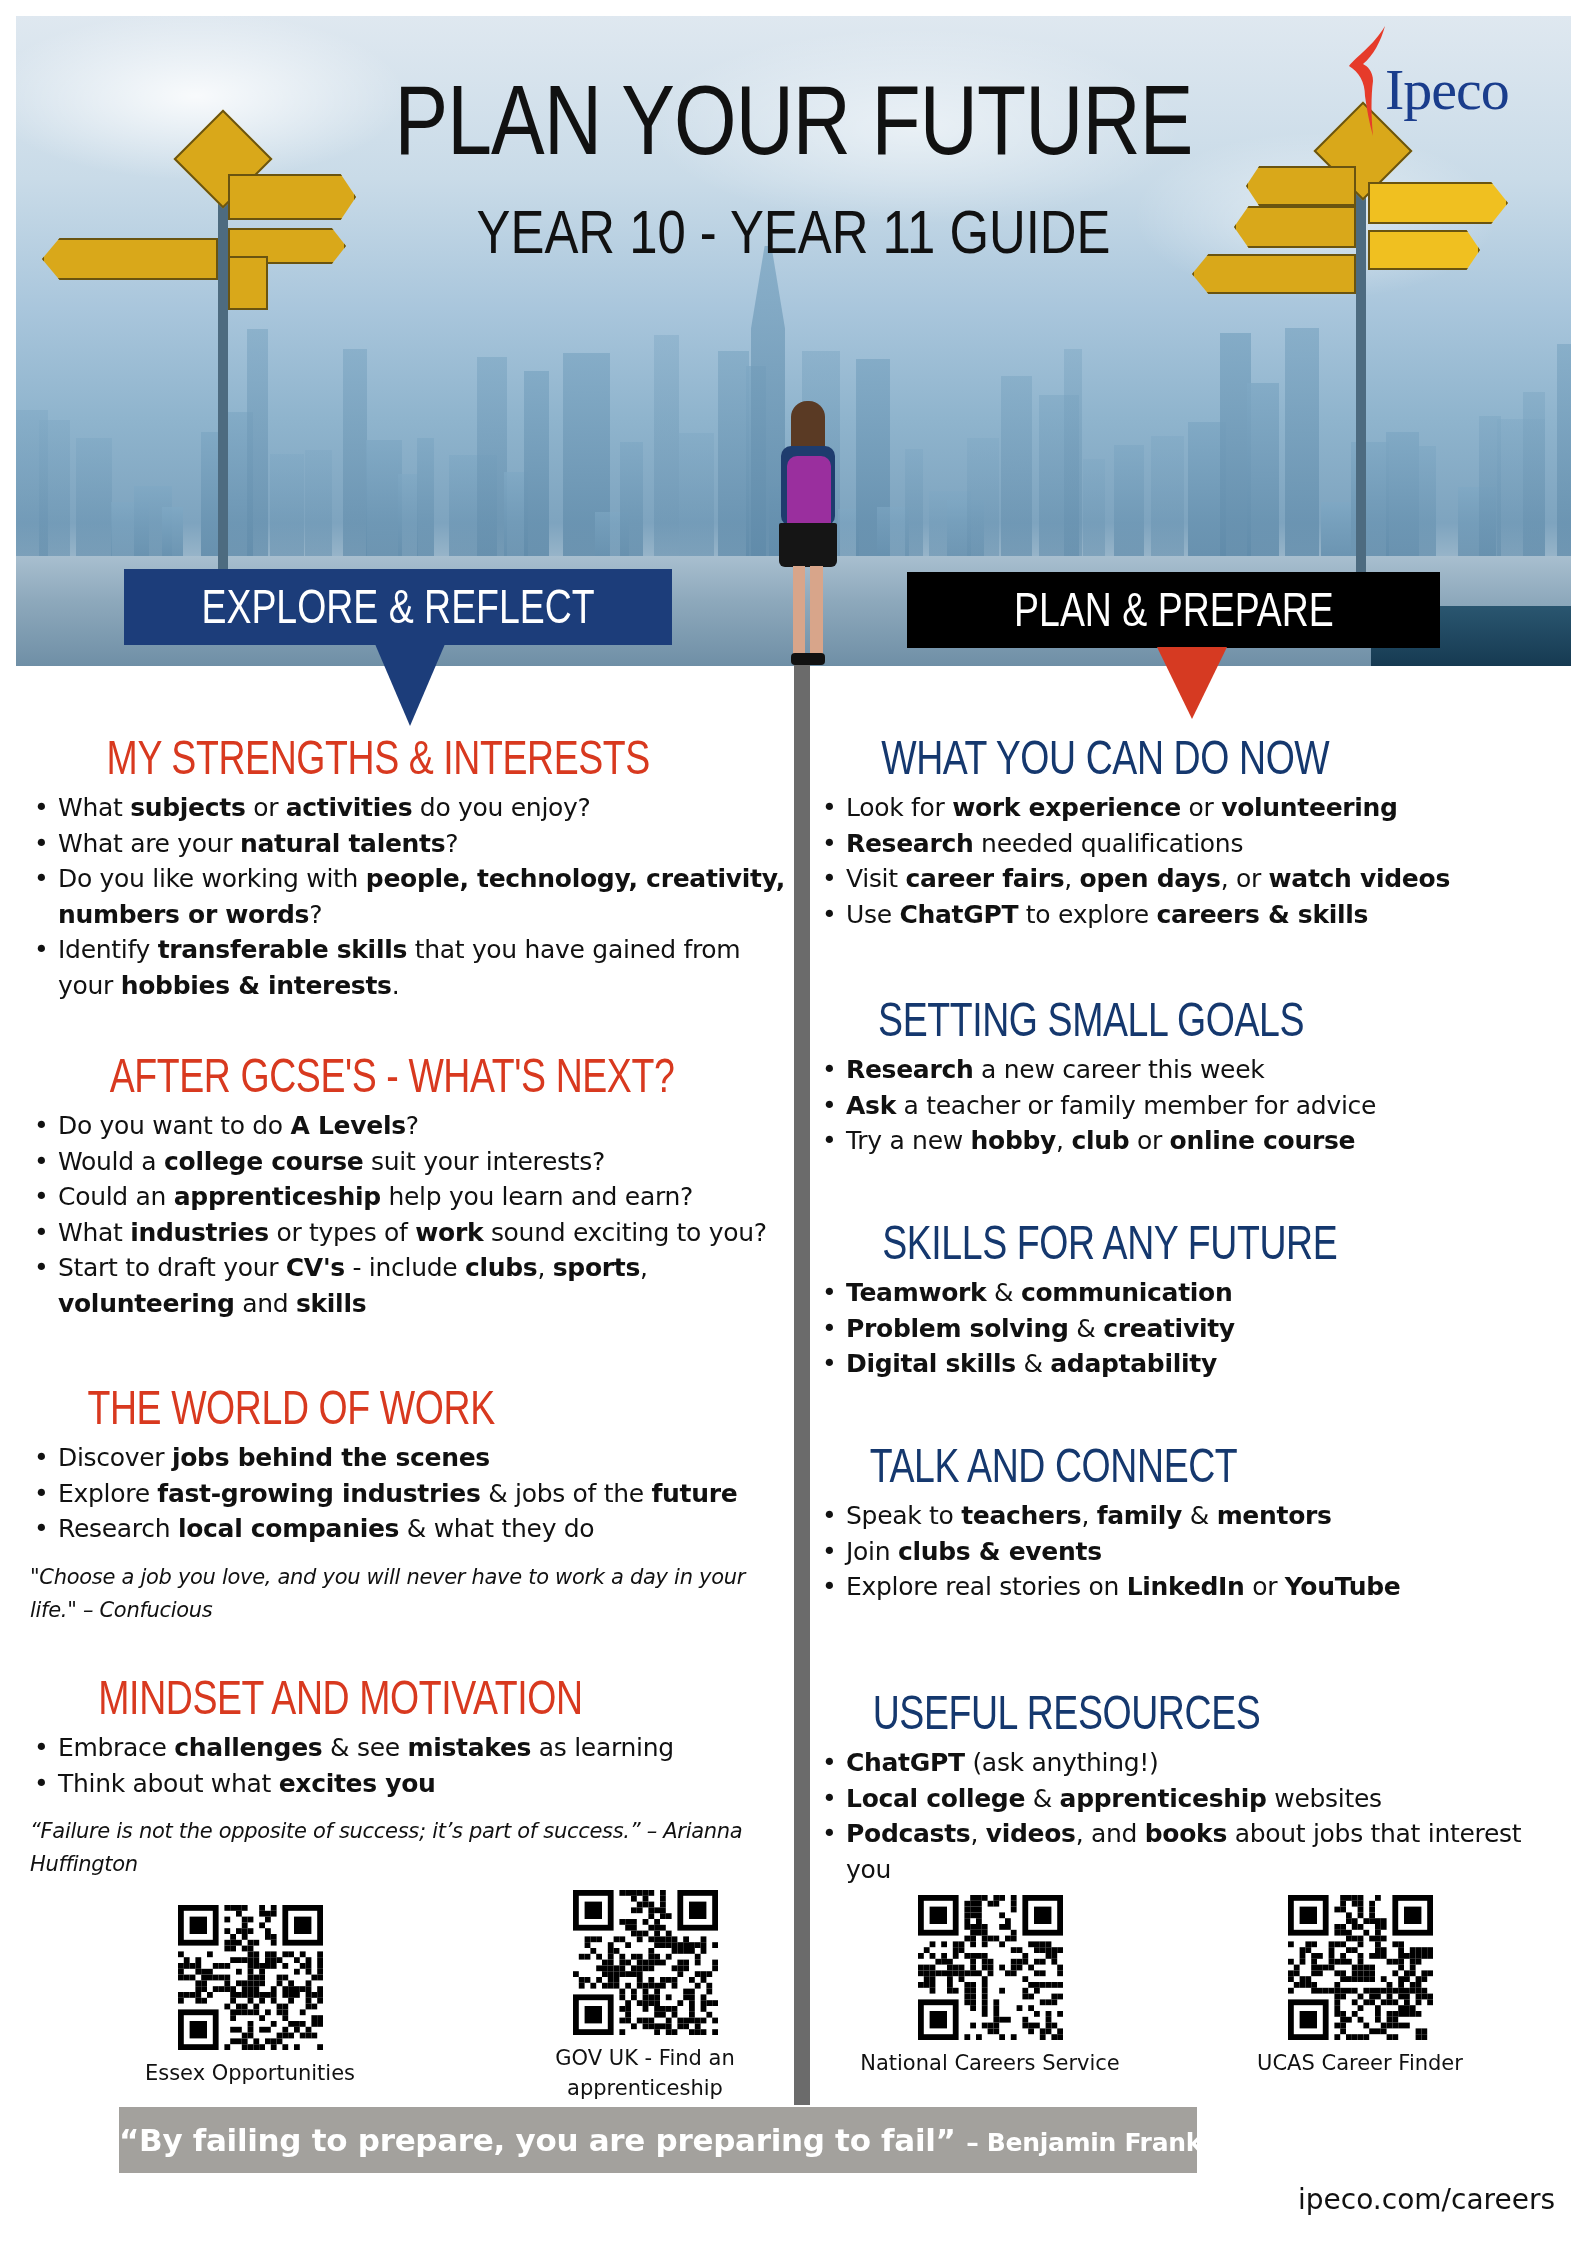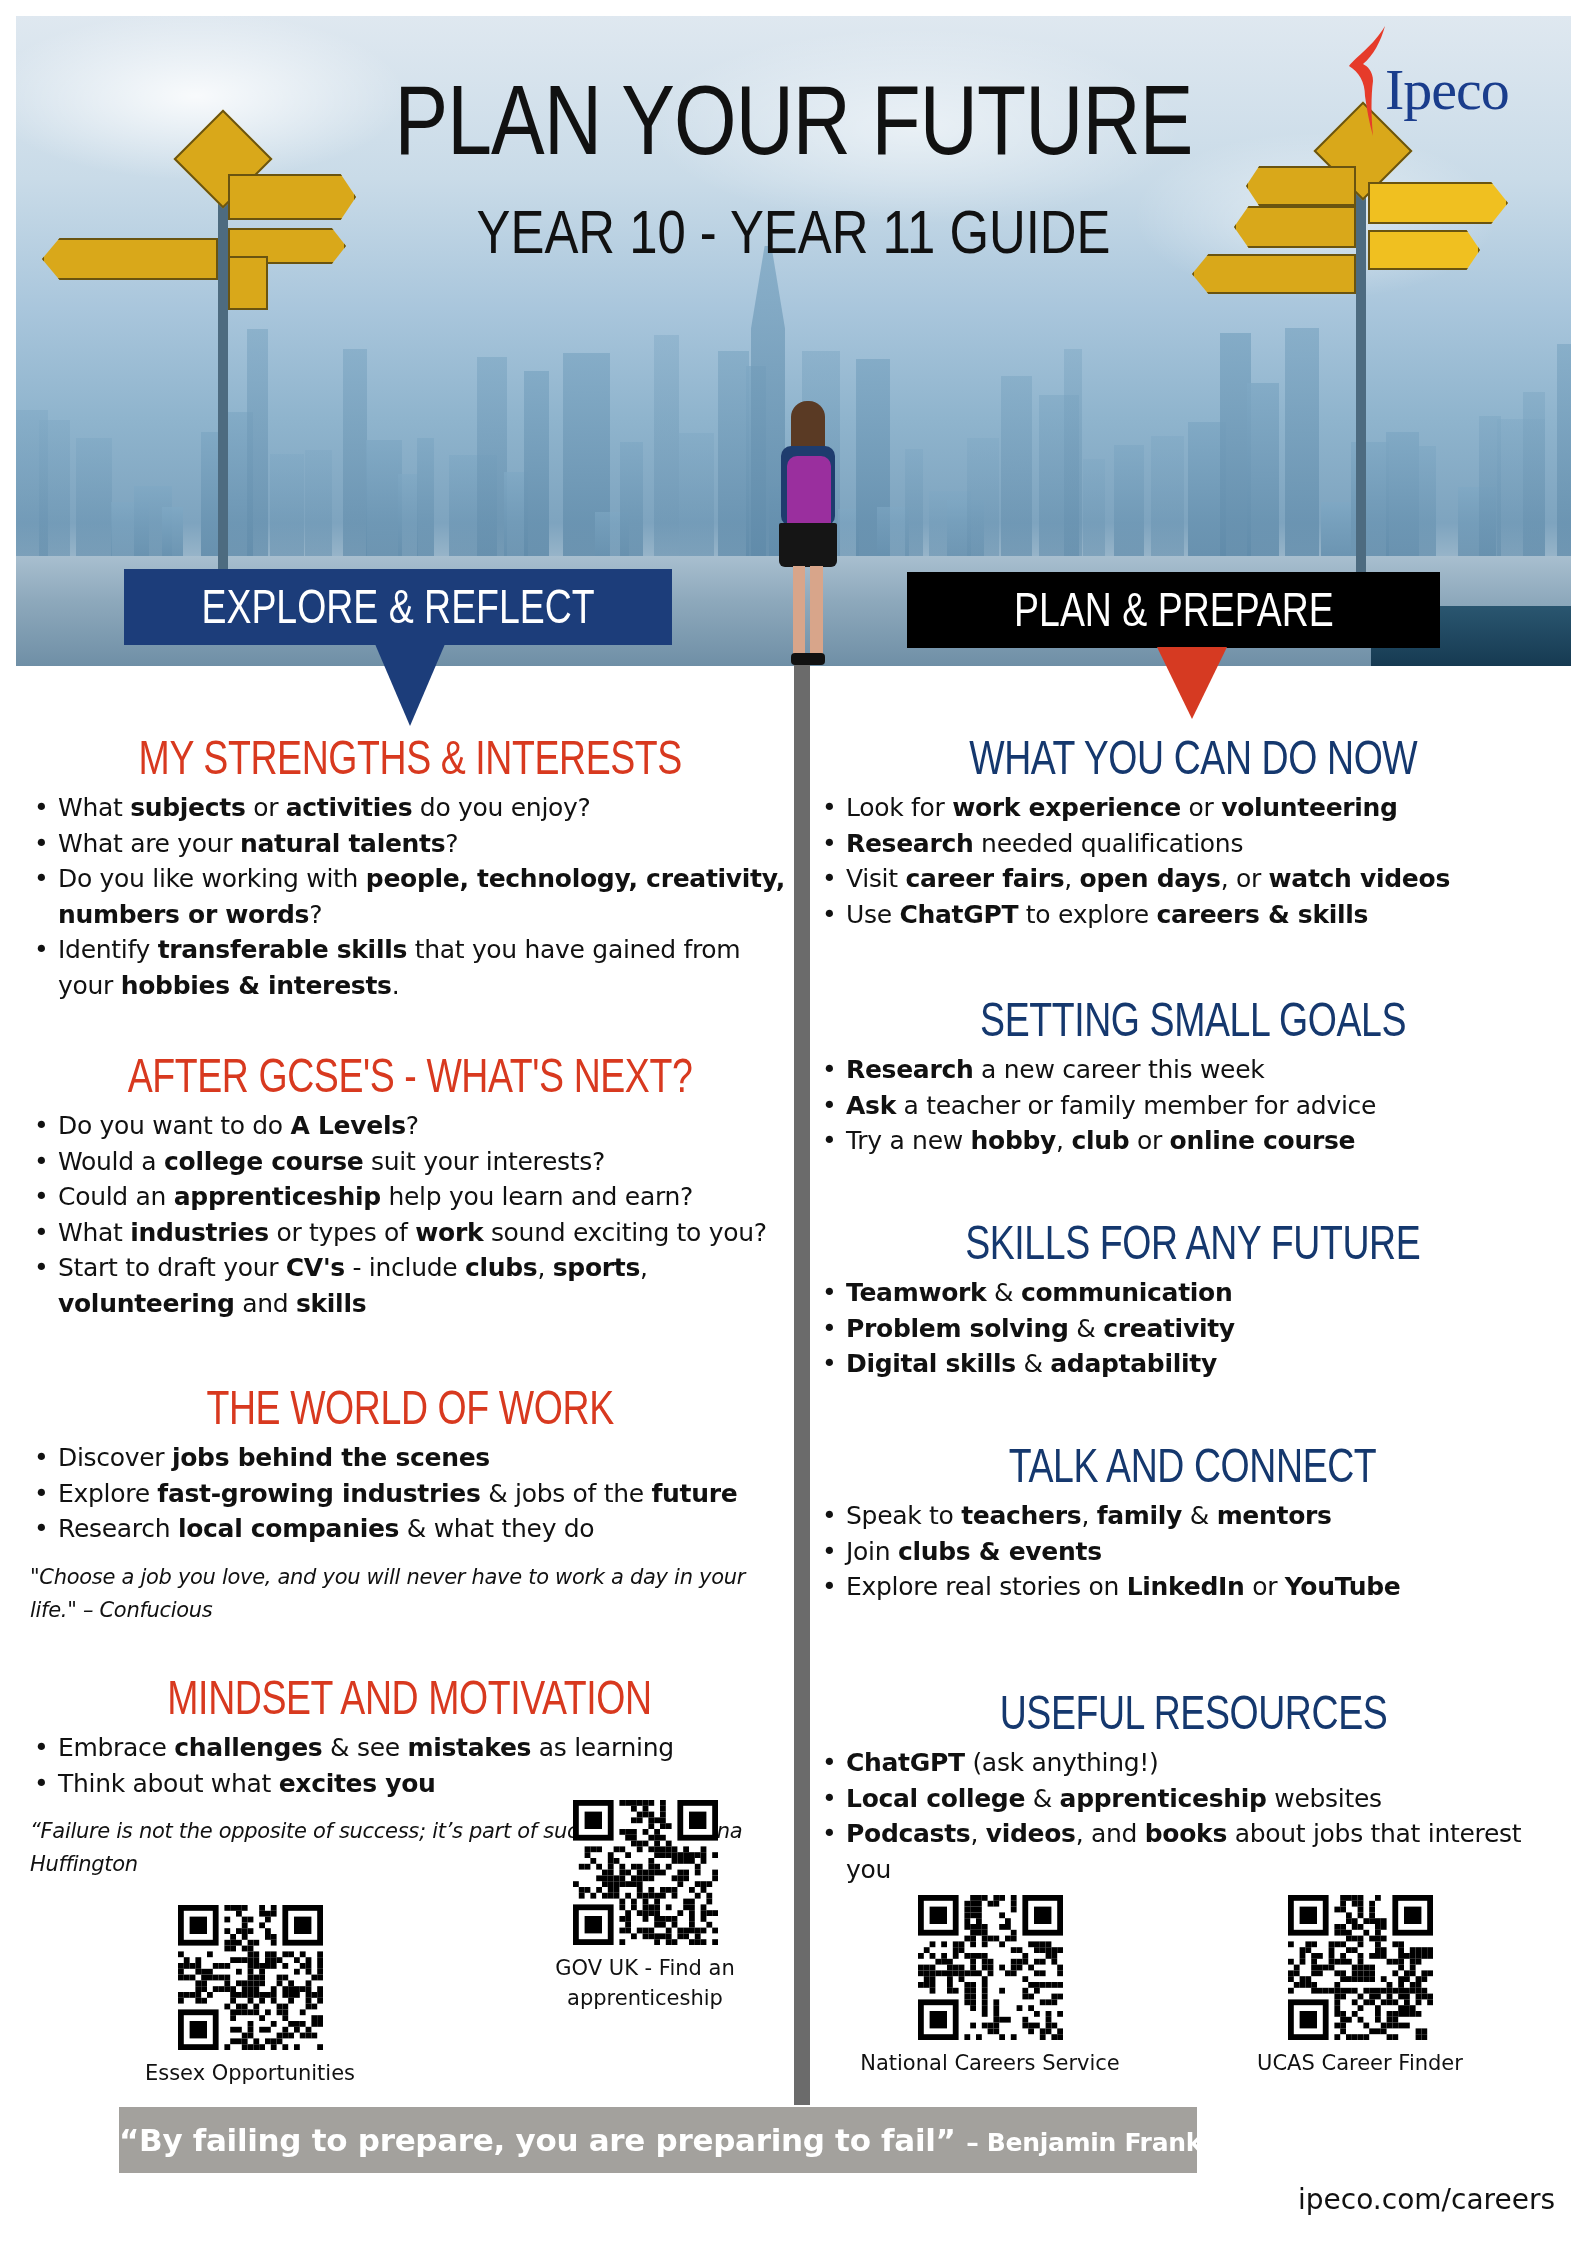--- a/index.html
+++ b/index.html
@@ -56,21 +56,21 @@
 
   
   .divider { position:absolute; left:794px; top:665px; width:16px; height:1440px; background:#6b6b6b; }
 
   
   .col { position:absolute; top:730px; }
   .col-left { left:30px; width:760px; }
   .col-right { left:818px; width:750px; }
 
   .section { position:absolute; left:0; right:0; }
-  .heading { text-align:center; font-family:"Liberation Sans", sans-serif; font-size:48px; line-height:56px; letter-spacing:-0.5px; }
+  .heading { font-family:"Liberation Sans", sans-serif; font-size:48px; line-height:56px; letter-spacing:-0.5px; }
   .heading .h { display:inline-block; transform: scaleX(0.78); transform-origin:center; white-space:nowrap; }
   .heading.red { color:#d8391f; }
   .heading.blue { color:#15386e; }
 
   ul.bullets { list-style:none; margin-top:4px; }
   ul.bullets li { position:relative; padding-left:28px; font-size:25px; line-height:35.5px; color:#111; letter-spacing:-0.3px; }
   ul.bullets li::before { content:"•"; position:absolute; left:4px; top:0; }
   ul.bullets li b { font-weight:bold;text-align:right; }
 
   .quote { font-style:italic; font-size:21px; line-height:33px; color:#111; margin-top:14px; letter-spacing:-0.3px; }
@@ -506,21 +506,21 @@
         <rect x="104.39999999999999" y="0" width="40.6" height="40.6" fill="#000"></rect>
         <rect x="110.2" y="5.8" width="29" height="29" fill="#fff"></rect>
         <rect x="116" y="11.6" width="17.4" height="17.4" fill="#000"></rect>
         <rect x="0" y="104.39999999999999" width="40.6" height="40.6" fill="#000"></rect>
         <rect x="5.8" y="110.2" width="29" height="29" fill="#fff"></rect>
         <rect x="11.6" y="116" width="17.4" height="17.4" fill="#000"></rect>
       </svg>
     </div>
   <div class="label">Essex Opportunities</div>
 </div>
-<div class="qr" style="left:535px;top:1800px;width:220px;">
+<div class="qr" style="left:535px;top:1890px;width:220px;">
   <div class="code">
       <svg viewBox="0 0 145 145" xmlns="http://www.w3.org/2000/svg">
         <rect width="145" height="145" fill="#fff"></rect>
         <rect x="46.40" y="0.00" width="5.80" height="5.80" fill="#000"></rect>
         <rect x="52.20" y="0.00" width="5.80" height="5.80" fill="#000"></rect>
         <rect x="58.00" y="0.00" width="5.80" height="5.80" fill="#000"></rect>
         <rect x="63.80" y="0.00" width="5.80" height="5.80" fill="#000"></rect>
         <rect x="69.60" y="0.00" width="5.80" height="5.80" fill="#000"></rect>
         <rect x="75.40" y="0.00" width="5.80" height="5.80" fill="#000"></rect>
         <rect x="87.00" y="0.00" width="5.80" height="5.80" fill="#000"></rect>

